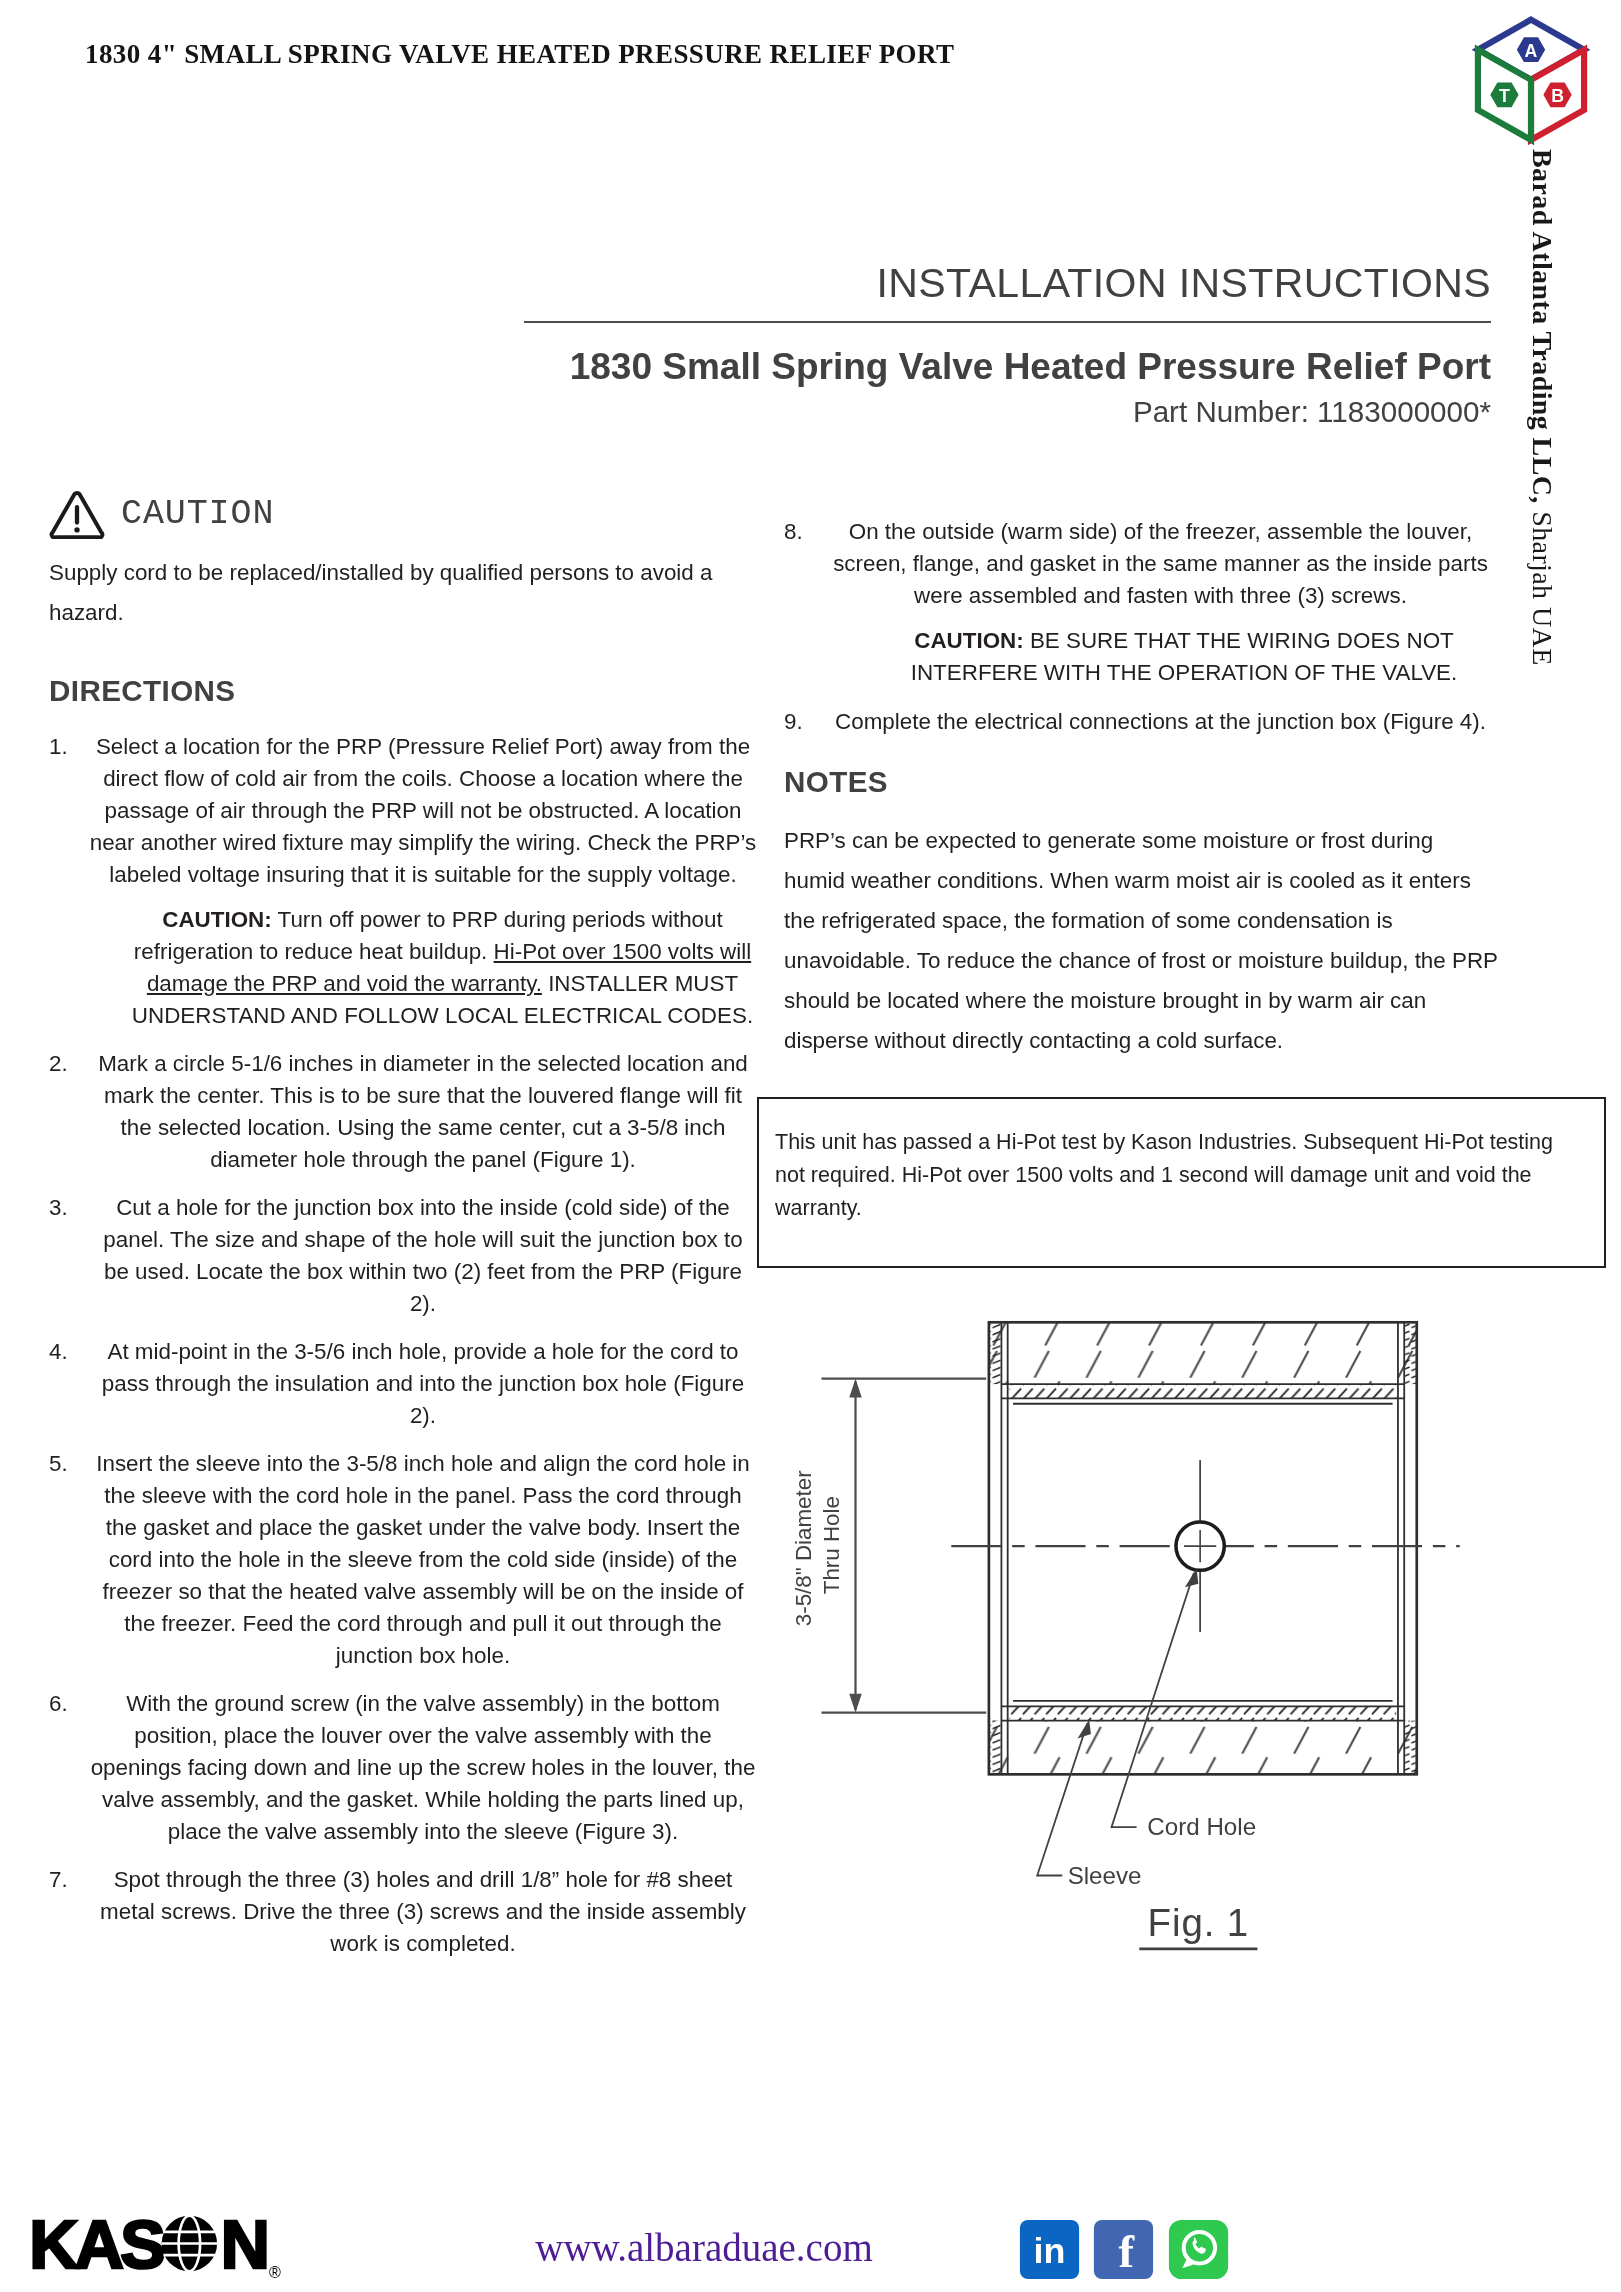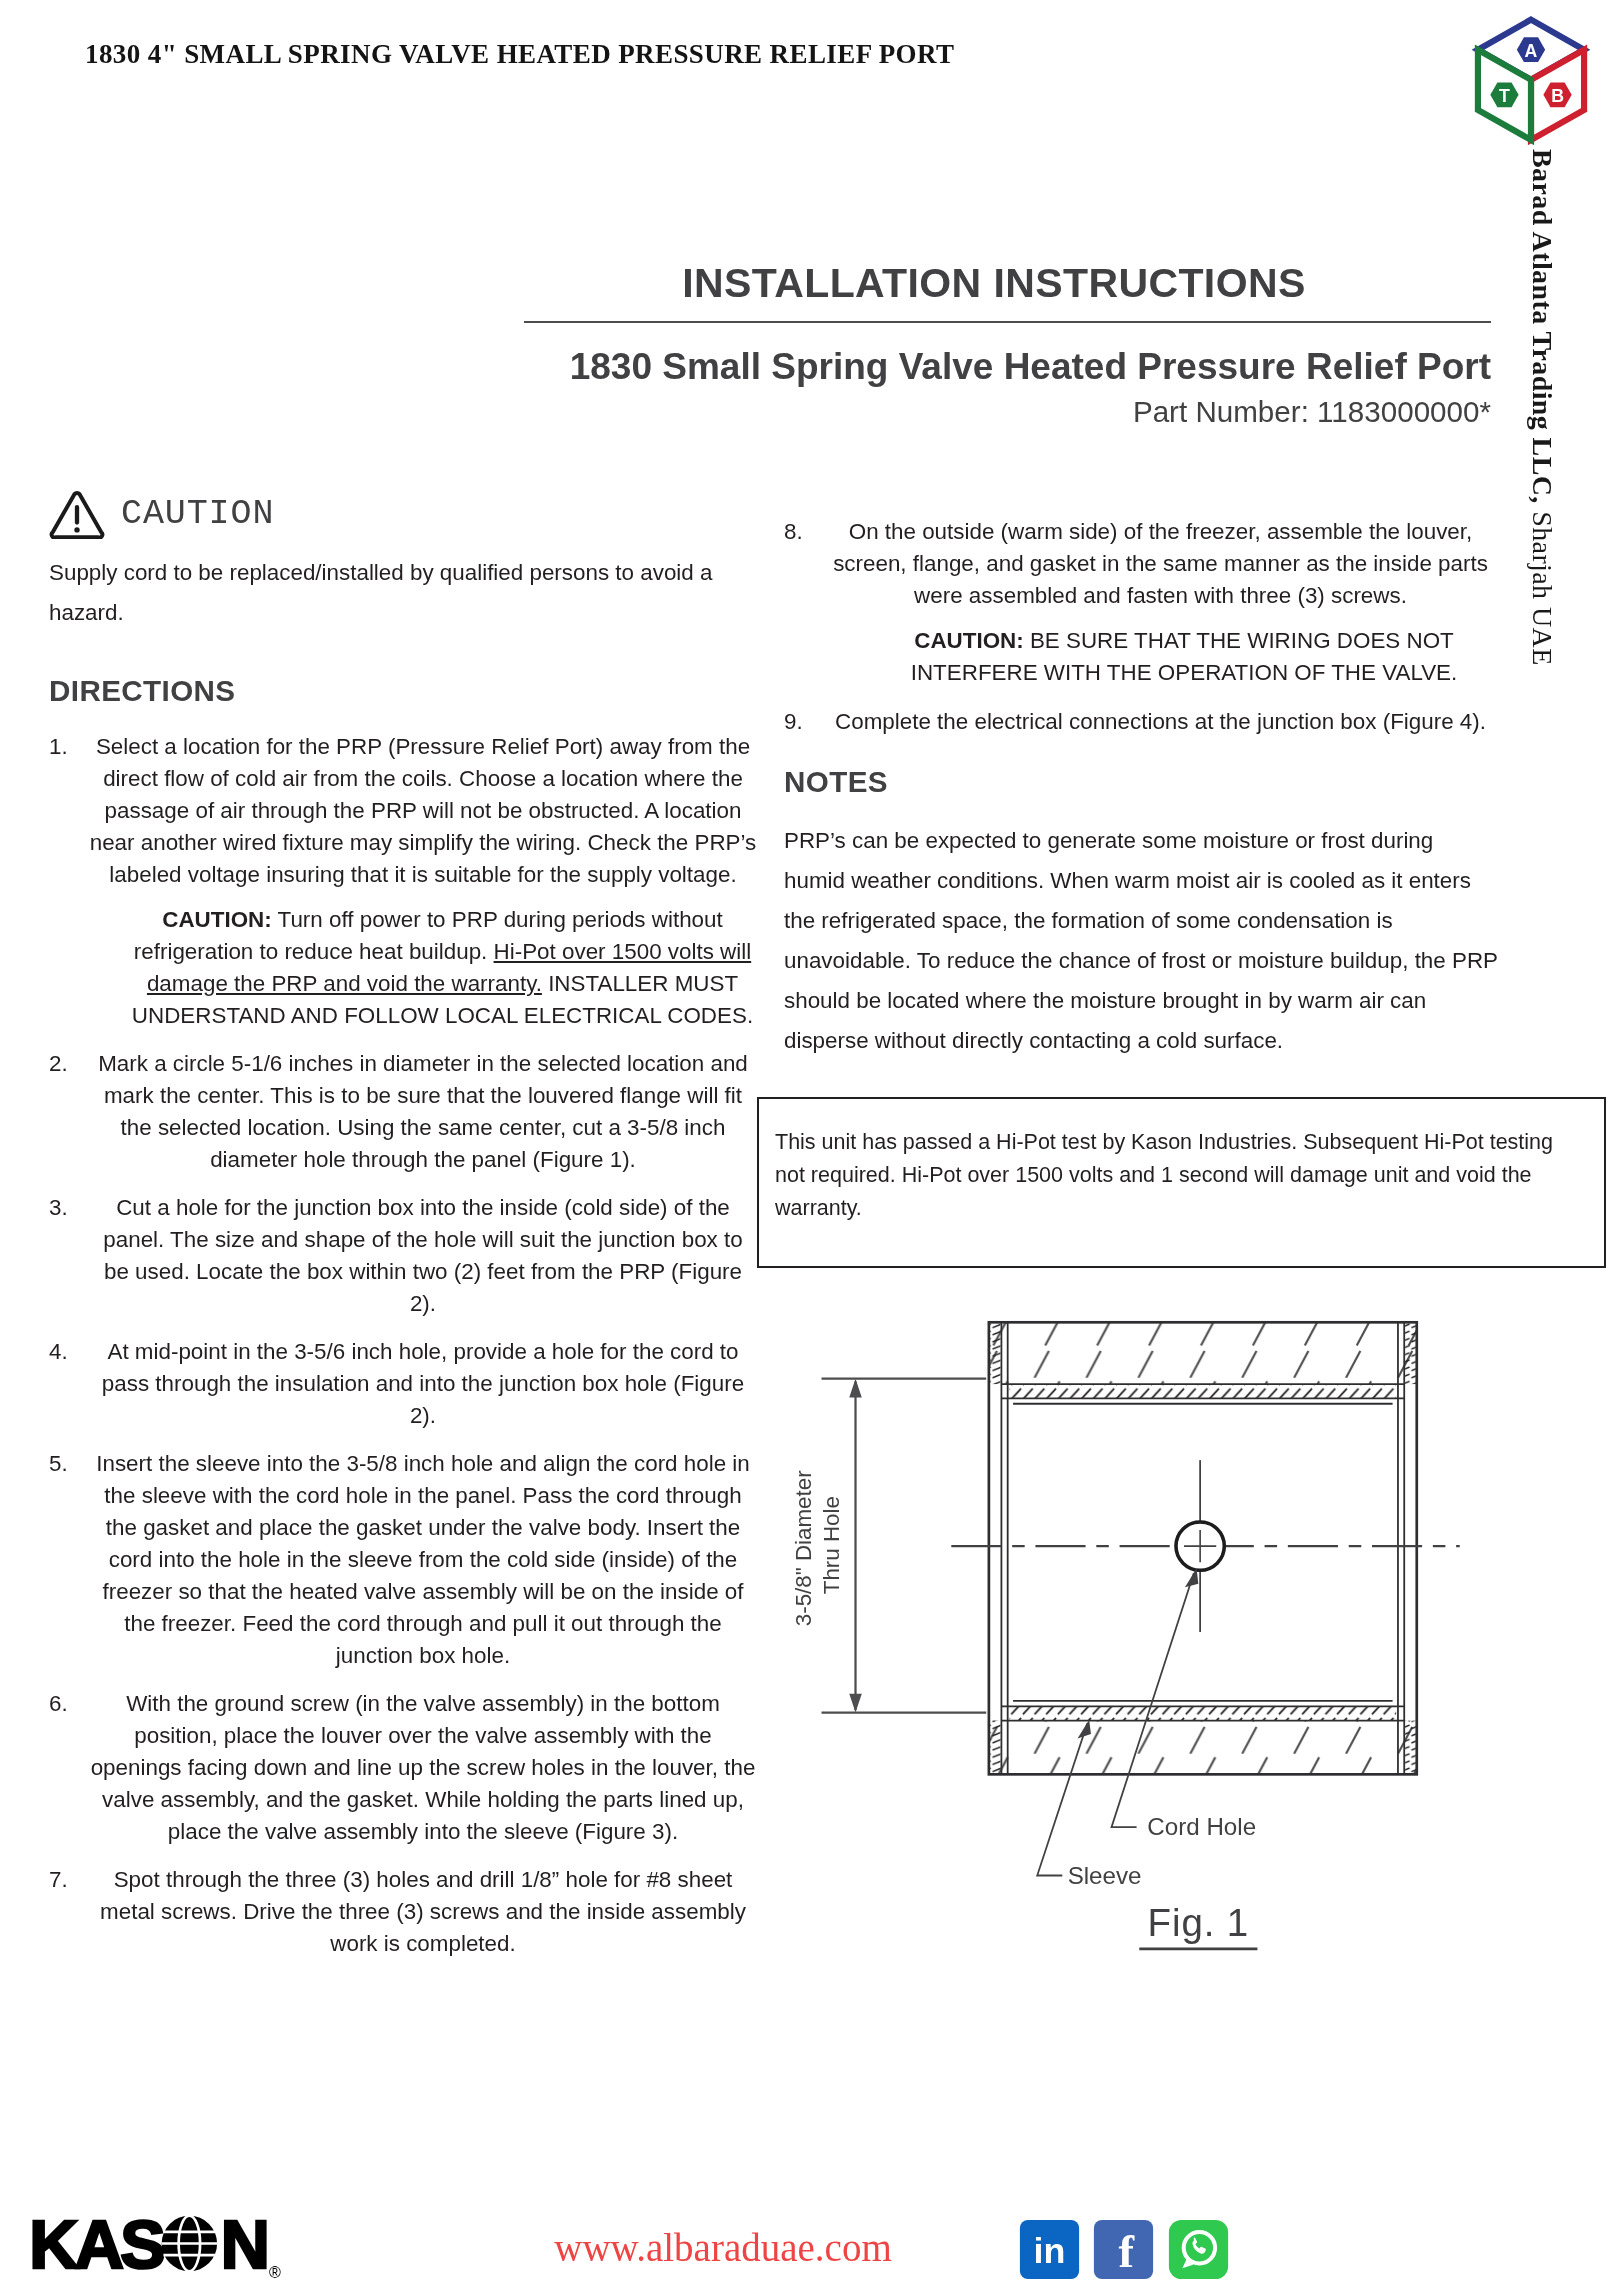--- a/index.html
+++ b/index.html
@@ -6,21 +6,21 @@
   .page{position:relative;width:1621px;height:2293px;background:#ffffff;overflow:hidden;
         font-family:"Liberation Sans","DejaVu Sans",sans-serif;color:#231f20;margin:0 auto;}
   
   .doc-title{position:absolute;left:85px;top:39px;font-family:"Liberation Serif","DejaVu Serif",serif;
              font-weight:700;font-size:27px;letter-spacing:0.4px;color:#141414;}
   .abt-logo{position:absolute;left:1469px;top:9px;width:124px;height:138px;}
   .sidebar-text{position:absolute;left:1526px;top:149px;writing-mode:vertical-rl;text-orientation:sideways;
                 font-family:"Liberation Serif","DejaVu Serif",serif;font-size:28px;color:#191919;letter-spacing:0.4px;}
   .sb-bold{font-weight:700;}
   .title-block{position:absolute;right:130px;top:260px;width:994px;text-align:right;color:#414042;}
-  .section-title{font-size:41px;font-weight:700;letter-spacing:0.4px;text-align:center;}
+  .section-title{font-size:41px;font-weight:400;letter-spacing:0.4px;}
   .rule{border:none;border-top:2.7px solid #4d4d4f;margin:14.3px 0 0 27px;height:0;}
   .product-title{margin-top:23px;font-size:37px;font-weight:700;}
   .part-number{margin-top:7.2px;font-size:29.6px;}
   
   .left-col{position:absolute;left:49px;top:489px;width:709px;}
   .right-col{position:absolute;left:784px;top:493px;width:714px;}
   .body-text{font-size:22.4px;line-height:40px;margin:0;}
   .caution-head{display:flex;align-items:center;gap:16px;font-family:Liberation Mono, monospace;}
   .warning-triangle{width:56px;height:50px;flex:none;}
   .caution-word{font-size:35px;color:#414042;letter-spacing:0.9px;}
@@ -34,22 +34,22 @@
   .sub-caution b{font-weight:700;}
   .sub-caution.wide{margin-left:47px;margin-bottom:1.8px;}
   .ul{text-decoration:underline;}
   .notes-para{margin-top:21.5px;}
   .note-box{margin:36px 18px 0 -27px;width:849px;box-sizing:border-box;border:2.7px solid #231f20;
             padding:27px 26px 41px 16px;font-size:21.5px;line-height:33px;}
   .fig-wrap{position:relative;margin:47px 0 0 -18px;width:734px;height:788px;}
   .fig-wrap svg{display:block;}
   
   .kason-logo{position:absolute;left:31px;top:2205px;width:255px;height:77px;}
-  .website{position:absolute;left:483px;top:2225px;width:480px;text-align:center;
-           font-family:"Liberation Serif","DejaVu Serif",serif;font-size:39px;color:#ef4444;cursor:pointer;}
+  .website{position:absolute;left:464px;top:2225px;width:480px;text-align:center;
+           font-family:"Liberation Serif","DejaVu Serif",serif;font-size:39px;color:#4c1d95;cursor:pointer;}
   .social{position:absolute;left:974px;top:2219px;display:flex;gap:13.4px;padding-left:45px;}
   .social svg{width:61px;height:61px;cursor:pointer;}
 </style>
 </head>
 <body>
 
 <div class="page">
 
   <div class="doc-title">1830 4" SMALL SPRING VALVE HEATED PRESSURE RELIEF PORT</div>
 

